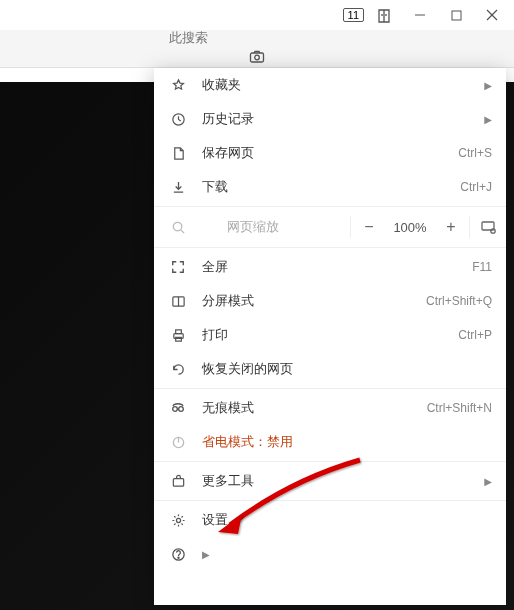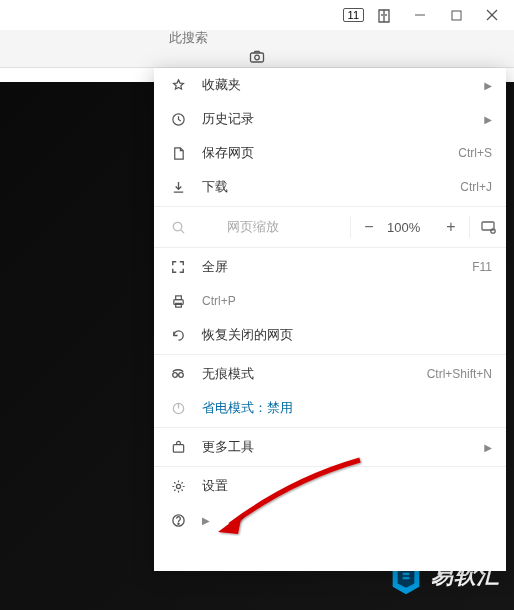--- a/index.html
+++ b/index.html
@@ -14,33 +14,33 @@
 .addr-input { flex: 1; border: none; background: transparent; font-size: 13px; color: #888; outline: none; }
 .tool-icon { width: 24px; height: 24px; display: flex; align-items: center; justify-content: center; color: #555; border-radius: 3px; }
 .tool-icon.active { background: #e0e0e0; }
 .sep { width: 1px; height: 20px; background: #ddd; margin: 0 4px; }
 
 .page-bg { position: absolute; top: 68px; left: 0; right: 0; bottom: 0; background: linear-gradient(135deg, #0a0a0a, #151515); }
 .page-bg::before { content: ""; position: absolute; top: 0; left: 0; right: 0; height: 14px; background: #fff; }
 
 .menu { position: absolute; top: 68px; right: 8px; width: 352px; background: #fff; box-shadow: 0 4px 20px rgba(0,0,0,0.25); z-index: 10; }
 .menu-item { display: flex; align-items: center; height: 34px; padding: 8px 14px; font-size: 13px; color: #333; }
-.menu-item.disabled { color: #0369a1; }
+.menu-item.disabled { color: #c2410c; }
 .mi-icon { width: 20px; display: flex; align-items: center; justify-content: center; margin-right: 14px; color: #555; }
 .menu-item.disabled .mi-icon { color: #bbb; }
 .mi-label { flex: 1; }
 .mi-shortcut { color: #888; font-size: 12px; }
 .mi-chevron { color: #888; font-size: 10px; }
 .menu hr { border: none; border-top: 1px solid #eee; margin: 2px 0; }
 
 .zoom-row { display: flex; align-items: center; height: 36px; padding: 0 0 0 14px; }
 .zoom-row .mi-icon { color: #bbb; }
 .zoom-label { color: #aaa; font-size: 13px; margin-right: auto; margin-left: 25px; }
 .zoom-btn { width: 36px; height: 36px; display: flex; align-items: center; justify-content: center; color: #666; font-size: 16px; }
-.zoom-pct { width: 46px; font-size: 13px; color: #555; }
+.zoom-pct { width: 46px; text-align: center; font-size: 13px; color: #555; }
 .zoom-sep { width: 1px; height: 22px; background: #eee; }
 
 .watermark { position: absolute; right: 14px; bottom: 14px; display: flex; align-items: center; gap: 8px; z-index: 5; }
 .wm-text { color: #fff; font-size: 22px; font-weight: bold; font-style: italic; letter-spacing: 1px; }
 .wm-logo { width: 34px; height: 40px; }
 
 .arrow { position: absolute; z-index: 20; pointer-events: none; }
 
 svg { display: block; }
 </style>
@@ -200,29 +200,40 @@
   <div class="menu-item">
     <span class="mi-icon">
         <svg width="14" height="14" viewBox="0 0 16 16" fill="none" stroke="currentColor" stroke-width="1.6">
           <path d="M2 6V2h4M14 6V2h-4M2 10v4h4M14 10v4h-4"></path>
         </svg>
       </span>
     <span class="mi-label">全屏</span>
     <span class="mi-shortcut">F11</span>
   </div>
 
+  <div class="menu-item">
+    <span class="mi-icon">
+        <svg width="15" height="15" viewBox="0 0 16 16" fill="none" stroke="currentColor" stroke-width="1.3">
+          <rect x="2" y="3" width="12" height="10" rx="1"></rect>
+          <line x1="8" y1="3" x2="8" y2="13"></line>
+        </svg>
+      </span>
+    <span class="mi-label">分屏模式</span>
+    <span class="mi-shortcut">Ctrl+Shift+Q</span>
+  </div>
 
   <div class="menu-item">
     <span class="mi-icon">
         <svg width="15" height="15" viewBox="0 0 16 16" fill="none" stroke="currentColor" stroke-width="1.3">
           <rect x="3" y="6" width="10" height="5" rx="1"></rect>
           <rect x="5" y="2" width="6" height="4"></rect>
           <rect x="5" y="10" width="6" height="4"></rect>
         </svg>
       </span>
+    <span class="mi-label">打印</span>
     <span class="mi-shortcut">Ctrl+P</span>
   </div>
 
   <div class="menu-item">
     <span class="mi-icon">
         <svg width="15" height="15" viewBox="0 0 16 16" fill="none" stroke="currentColor" stroke-width="1.4">
           <path d="M3 8a5 5 0 115 5"></path>
           <path d="M3 4v4h4"></path>
         </svg>
       </span>

